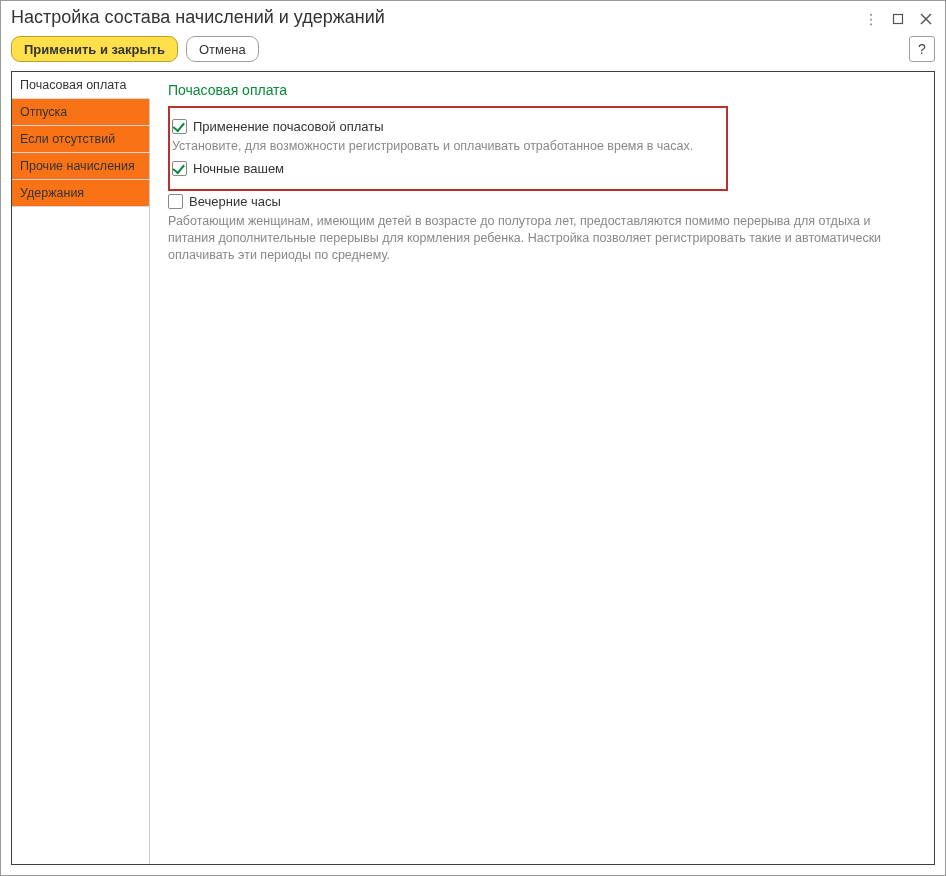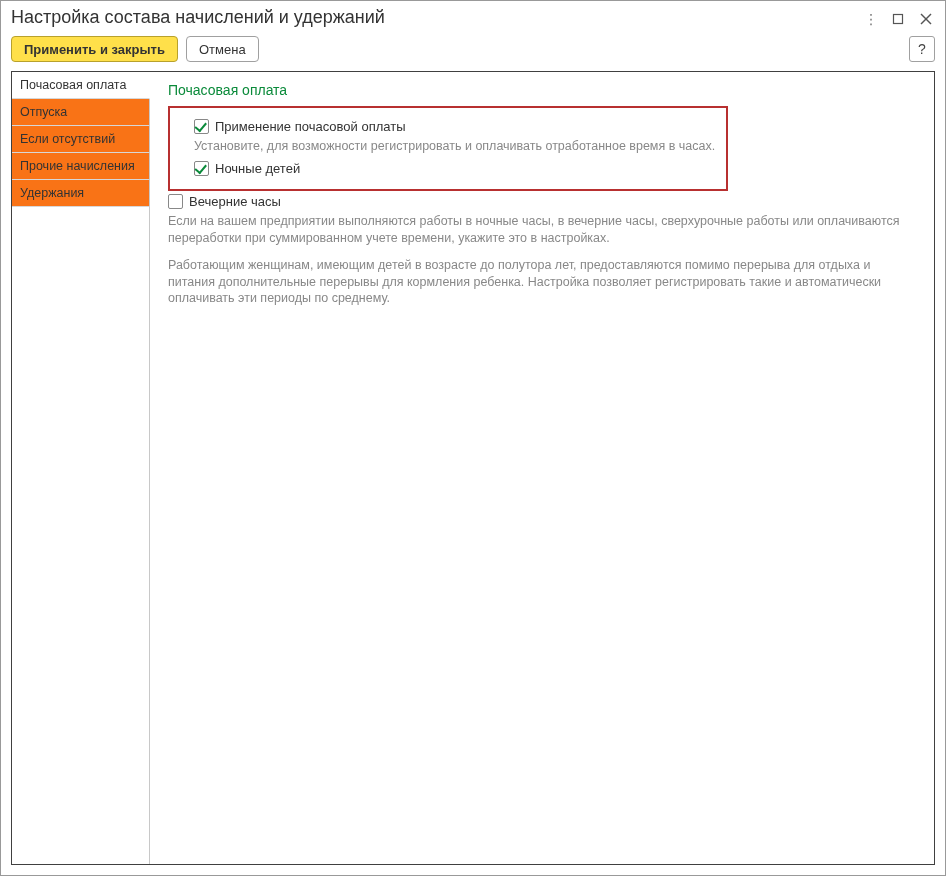--- a/index.html
+++ b/index.html
@@ -37,21 +37,21 @@
     display: flex;
     align-items: center;
     gap: 8px;
     padding: 4px 10px 8px 10px;
   }
   .btn {
     height: 26px;
     padding: 0 12px;
     border: 1px solid #a0a0a0;
     background: #fff;
-    border-radius: 4px;
+    border-radius: 9px;
     font-size: 13px;
     color: #333;
     cursor: pointer;
     display: inline-flex;
     align-items: center;
   }
   .btn.primary {
     background: #ffe04a;
     border-color: #b8a12c;
     font-weight: 700;
@@ -104,21 +104,21 @@
     padding: 10px 18px 10px 18px;
     overflow: auto;
   }
   .section-title {
     color: #0a8a3a;
     font-size: 14px;
     margin: 0 0 8px 0;
   }
   .highlight-frame {
     border: 2px solid #b83030;
-    padding: 8px 10px 10px 24px;
+    padding: 8px 10px 10px 2px;
     width: 560px;
   }
   .check-row {
     display: flex;
     align-items: center;
     gap: 6px;
     margin: 3px 0;
   }
   .chk {
     width: 15px; height: 15px;
@@ -190,25 +190,24 @@
     <div class="section-title">Почасовая оплата</div>
 
     <div class="highlight-frame">
       <div class="check-row">
         <div class="chk checked"></div>
         <span class="chk-label">Применение почасовой оплаты</span>
       </div>
       <div class="hint" style="margin-bottom:6px;">Установите, для возможности регистрировать и оплачивать отработанное время в часах.</div>
       <div class="check-row">
         <div class="chk checked"></div>
-        <span class="chk-label">Ночные детей</span>
+        <span class="chk-label">Ночные вашем</span>
       </div>
     </div>
 
     <div class="check-row">
       <div class="chk"></div>
       <span class="chk-label">Вечерние часы</span>
     </div>
-    <div class="hint">Если на вашем предприятии выполняются работы в ночные часы, в вечерние часы, сверхурочные работы или оплачиваются переработки при суммированном учете времени, укажите это в настройках.</div>
 
     <div class="hint">Работающим женщинам, имеющим детей в возрасте до полутора лет, предоставляются помимо перерыва для отдыха и питания дополнительные перерывы для кормления ребенка. Настройка позволяет регистрировать такие и автоматически оплачивать эти периоды по среднему.</div>
   </div>
 </div>
 
 </body></html>

